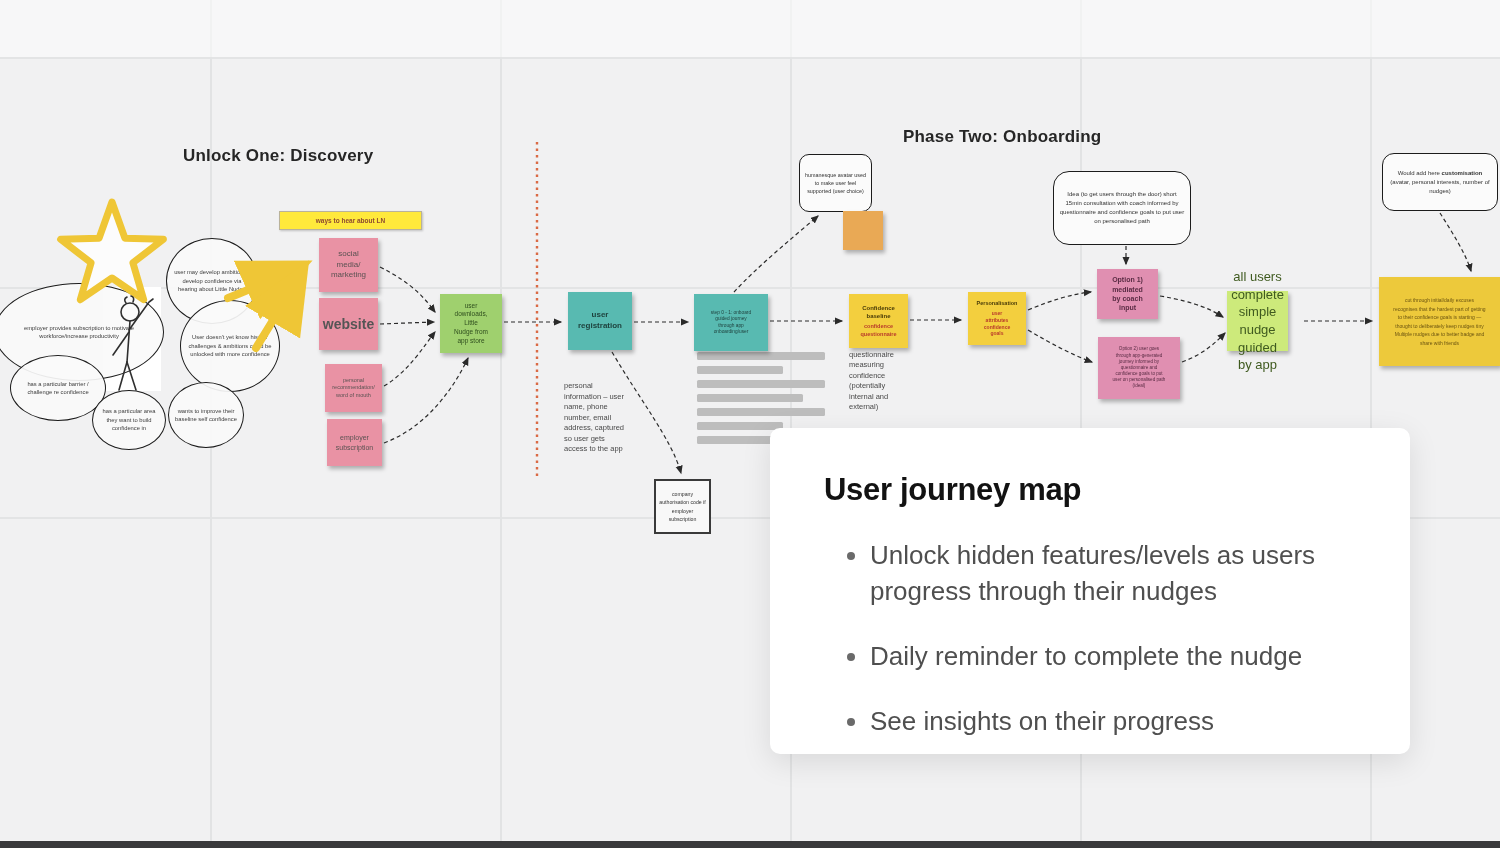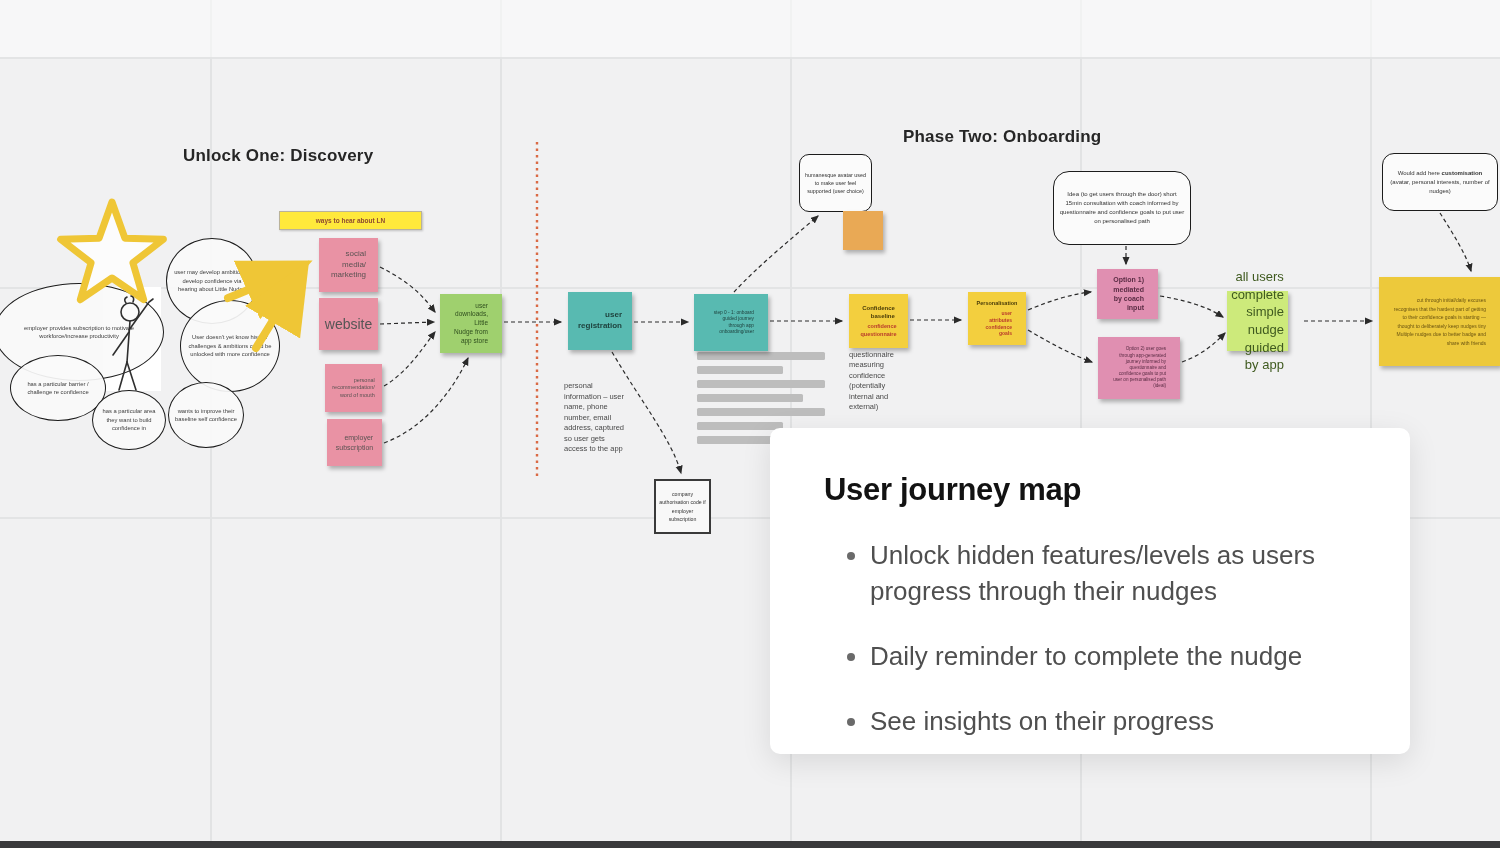--- a/index.html
+++ b/index.html
@@ -14,21 +14,21 @@
   #top-band{left:0;top:0;width:1500px;height:57px;background:rgba(252,252,252,.6);}
   #bottom-bar{left:0;top:841px;width:1500px;height:7px;background:#39393b;z-index:60;}
   .phase{font-weight:700;font-size:17px;color:#262626;letter-spacing:.2px;z-index:5;}
   .bubble{border:1.6px solid #1c1c1c;border-radius:50%;background:rgba(250,250,250,.92);
     display:flex;align-items:center;justify-content:center;text-align:center;
     font-size:5.8px;line-height:1.45;color:#3c3c3c;padding:6px;box-sizing:border-box;z-index:6;}
   .roundnote{border:1.6px solid #1c1c1c;border-radius:12px;background:#fbfbfb;
     display:flex;align-items:center;justify-content:center;text-align:center;
     font-size:5.4px;line-height:1.5;color:#333;padding:5px;box-sizing:border-box;z-index:6;}
   .sticky{box-shadow:1.5px 2.5px 4px rgba(0,0,0,.28);display:flex;flex-direction:column;
-    align-items:center;justify-content:center;text-align:right;color:#5a5252;
+    align-items:center;justify-content:center;text-align:center;color:#5a5252;
     line-height:1.35;padding:14px;box-sizing:border-box;z-index:7;white-space:pre-line;}
   .pink{background:#e992a4;}
   .pink2{background:#e08fb1;color:#5a2c44;}
   .teal{background:#58bab1;color:#1d3f3b;font-weight:600;}
   .green1{background:#9fd06e;color:#2f4e1e;}
   .green2{background:#cdea7b;color:#3f5a1f;}
   .yellow{background:#f3cf3e;color:#4a3c08;}
   .bigyellow{background:#edc93b;color:#6b5410;}
   .orange{background:#e9a955;}
   .detail{font-size:7.5px;line-height:1.4;color:#4a4a4a;text-align:left;white-space:pre-line;z-index:6;}
@@ -65,21 +65,21 @@
   <div class="abs bubble" style="left:92px;top:390px;width:74px;height:60px;">has a particular area they want to build confidence in</div>
   <div class="abs bubble" style="left:168px;top:382px;width:76px;height:66px;">wants to improve their baseline self confidence</div>
 
   <div id="figure-patch" class="abs" style="left:103px;top:287px;width:58px;height:104px;"></div>
 
   <div id="star-label" class="abs" style="left:73px;top:238px;">user that wants to build confidence</div>
 
   <div id="channels-label" class="abs" style="left:279px;top:211px;width:141px;height:17px;">ways to hear about LN</div>
 
   <div class="abs sticky pink" style="left:319px;top:238px;width:59px;height:54px;font-size:8px;">social media/ marketing</div>
-  <div class="abs sticky pink" style="left:319px;top:298px;width:59px;height:52px;font-size:14px;color:#555;">website</div>
+  <div class="abs sticky pink" style="left:319px;top:298px;width:59px;height:52px;font-size:14px;color:#555;font-weight:bold;">website</div>
   <div class="abs sticky pink" style="left:325px;top:364px;width:57px;height:48px;font-size:5.5px;">personal recommendation/ word of mouth</div>
   <div class="abs sticky pink" style="left:327px;top:419px;width:55px;height:47px;font-size:7px;">employer subscription</div>
 
   <div class="abs sticky green1" style="left:440px;top:294px;width:62px;height:59px;font-size:6.5px;">user downloads, Little Nudge from app store</div>
 
   <div class="abs sticky teal" style="left:568px;top:292px;width:64px;height:58px;font-size:8px;">user registration</div>
   <div class="abs detail" style="left:564px;top:354px;width:66px;margin-top:27px;">personal information – user name, phone number, email address, captured so user gets access to the app</div>
 
   <div class="abs sticky teal" style="left:694px;top:294px;width:74px;height:57px;font-size:4.8px;font-weight:500;">step 0 - 1: onboard guided journey through app onboarding/user</div>
 

